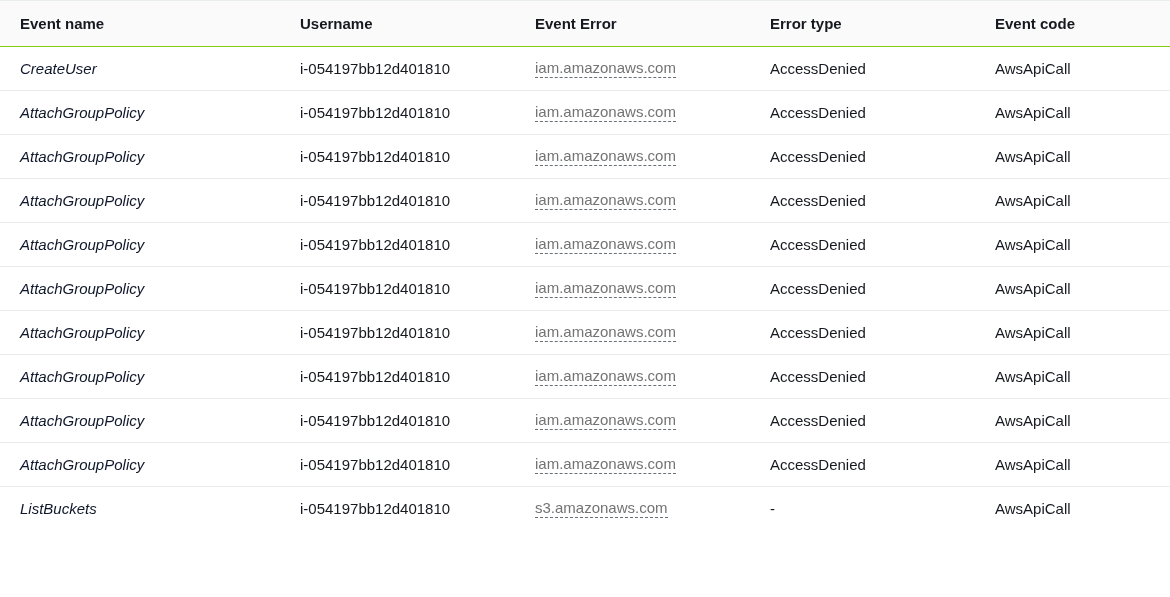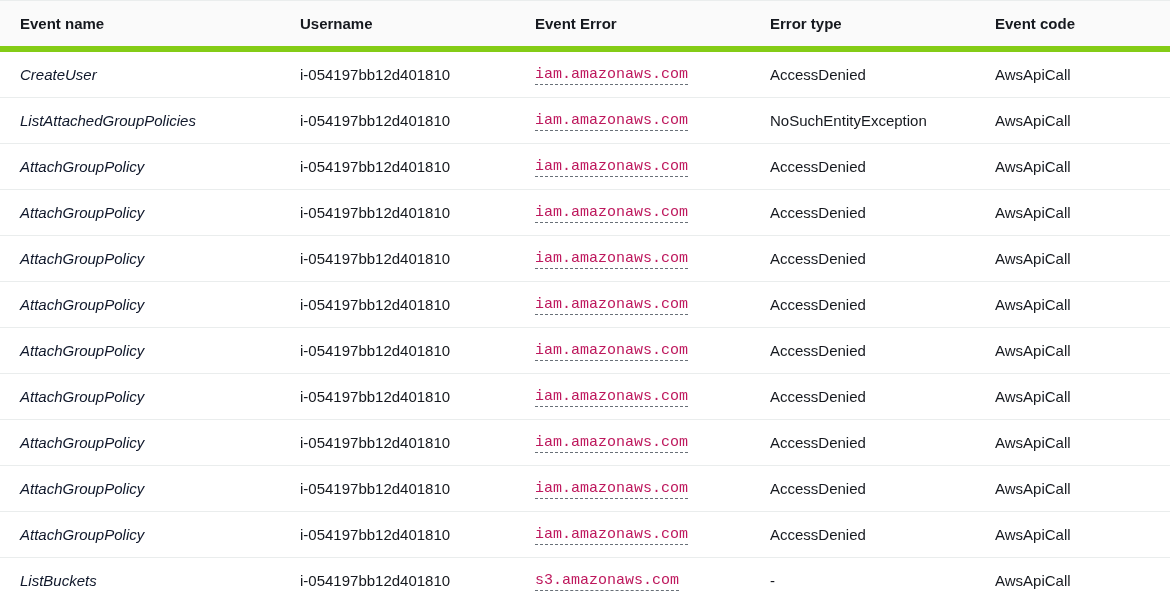--- a/index.html
+++ b/index.html
@@ -20,21 +20,21 @@
     table-layout: fixed;
   }
   table.events thead th {
     background: #fafafa;
     text-align: left;
     font-weight: 700;
     color: #16191f;
     font-size: 15px;
     padding: 14px 20px;
     border-top: 1px solid #eaeded;
-    border-bottom: 6px solid #84cc16;
+    border-bottom: 1px solid #84cc16;
     box-sizing: border-box;
   }
   table.events tbody td {
     padding: 12px 20px;
     border-top: 1px solid #eaeded;
     font-size: 15px;
     color: #16191f;
     white-space: nowrap;
     overflow: hidden;
     text-overflow: ellipsis;
@@ -44,23 +44,22 @@
   }
   .link {
     color: #0f172a;
     cursor: pointer;
     font-style: italic;
   }
   .dashed-under {
     border-bottom: 1px dashed #687078;
     padding-bottom: 1px;
     cursor: pointer;
-    color: #be185d;
+    color: #737373;
     display: inline-block;
-    font-family: Liberation Mono, monospace;
   }
   
   col.c-eventname  { width: 280px; }
   col.c-username   { width: 235px; }
   col.c-source     { width: 235px; }
   col.c-error      { width: 225px; }
   col.c-type       { width: 195px; }
 </style>
 </head>
 <body>
@@ -83,27 +82,20 @@
         <th>Event code</th>
       </tr>
     </thead>
     <tbody id="events-tbody">
 
     <tr>
           <td><span class="link">CreateUser</span></td>
           <td>i-054197bb12d401810</td>
           <td><span class="dashed-under">iam.amazonaws.com</span></td>
           <td>AccessDenied</td>
-          <td>AwsApiCall</td>
-        </tr>
-        <tr>
-          <td><span class="link">ListAttachedGroupPolicies</span></td>
-          <td>i-054197bb12d401810</td>
-          <td><span class="dashed-under">iam.amazonaws.com</span></td>
-          <td>NoSuchEntityException</td>
           <td>AwsApiCall</td>
         </tr>
         <tr>
           <td><span class="link">AttachGroupPolicy</span></td>
           <td>i-054197bb12d401810</td>
           <td><span class="dashed-under">iam.amazonaws.com</span></td>
           <td>AccessDenied</td>
           <td>AwsApiCall</td>
         </tr>
         <tr>

